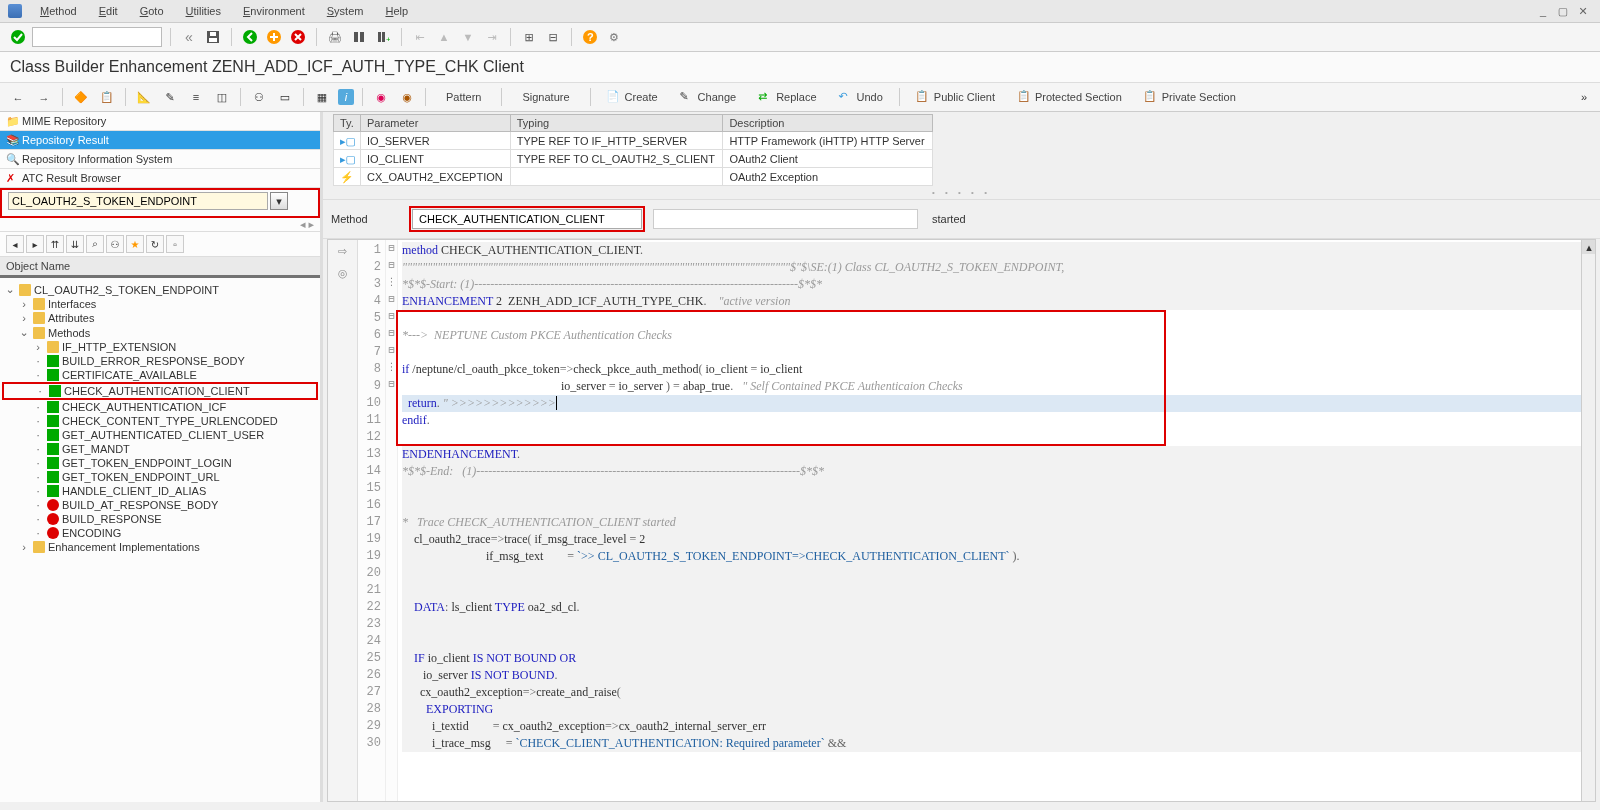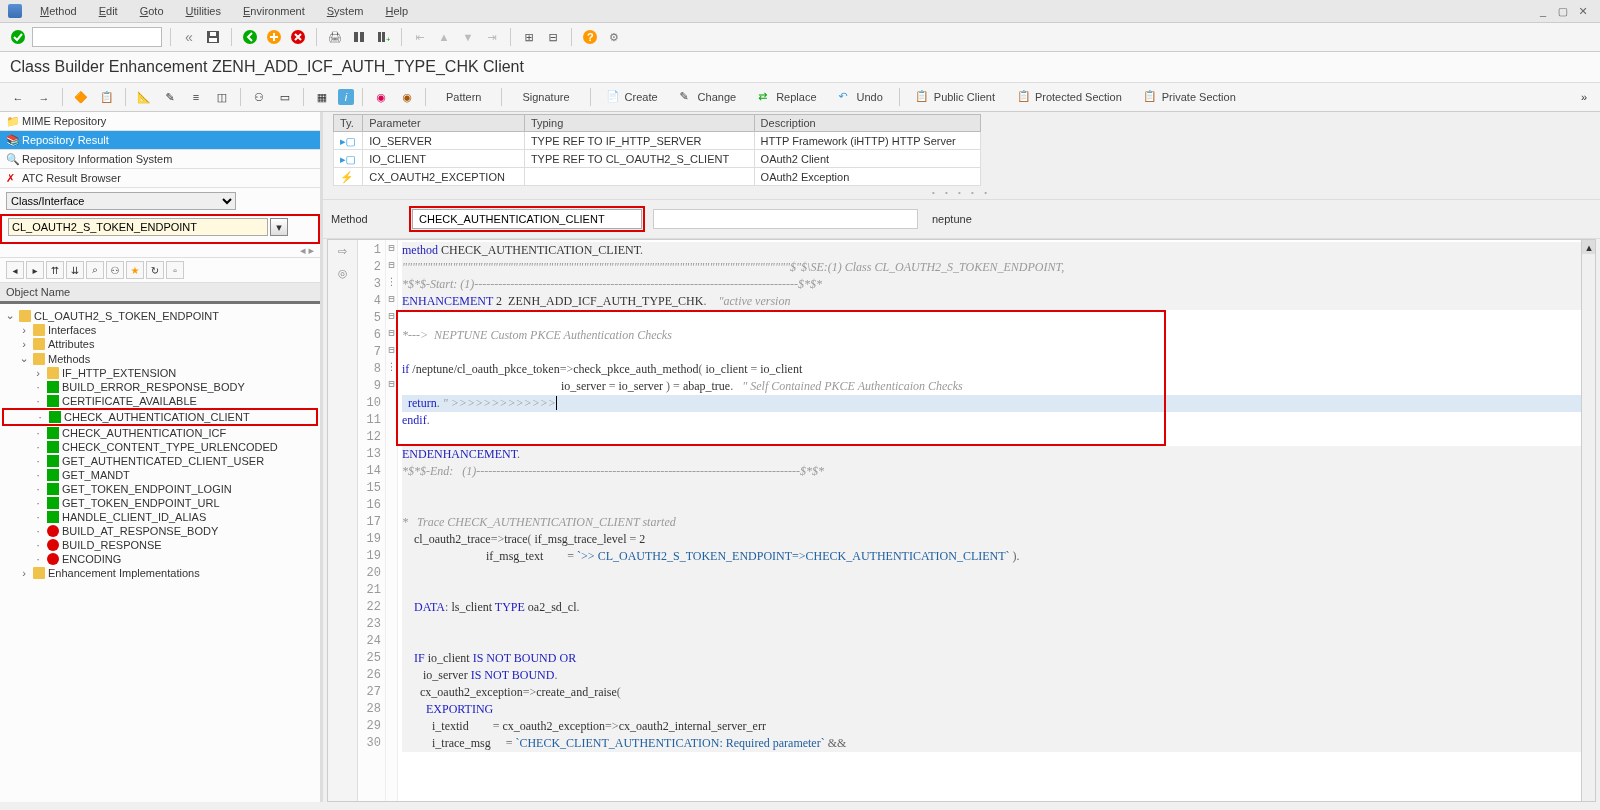--- a/index.html
+++ b/index.html
@@ -48,21 +48,21 @@
 .tree-row { display: flex; align-items: center; padding: 1px 0; cursor: pointer; white-space: nowrap; }
 .tree-row .exp-icon { width: 12px; text-align: center; color: #666; }
 .tree-row .node-icon { width: 12px; height: 12px; margin: 0 3px; display: inline-block; }
 .tree-row.highlighted { border: 2px solid #d00; }
 .folder-icon { background: #f0c14b; border-radius: 1px; }
 .green-sq { background: #0a0; }
 .red-circ { background: #d00; border-radius: 50%; }
 
 .rightpane { flex: 1; display: flex; flex-direction: column; overflow: hidden; }
 
-.param-table { width: 648px; border: 1px solid #bbb; margin: 2px 2px 0 10px; font-size: 11px; border-collapse: collapse; }
+.param-table { width: 600px; border: 1px solid #bbb; margin: 2px 2px 0 10px; font-size: 11px; border-collapse: collapse; }
 .param-table th { background: #e6e6e6; border: 1px solid #bbb; padding: 2px 6px; text-align: left; font-weight: normal; color: #444; }
 .param-table td { border: 1px solid #ddd; padding: 2px 6px; background: #fff; }
 .param-ico { width: 12px; height: 12px; display: inline-block; vertical-align: middle; }
 
 .method-row { display: flex; align-items: center; padding: 6px 8px; gap: 8px; background: #f0f0f0; border-top: 1px solid #ddd; border-bottom: 1px solid #ddd; }
 .method-row .lbl { width: 70px; }
 .method-row .method-box { border: 2px solid #d00; padding: 1px; }
 .method-row .method-box input { width: 230px; height: 20px; border: 1px solid #aaa; padding: 2px 6px; background: #fff; font-size: 11px; }
 .method-row .pad { width: 265px; height: 20px; border: 1px solid #ccc; background: #fff; }
 .method-row .status { padding: 2px 6px; }
@@ -246,23 +246,20 @@
       </div>
     <div class="nav-item">
         <span class="ni-ico">🔍</span>
         <span>Repository Information System</span>
       </div>
     <div class="nav-item">
         <span class="ni-ico" style="color:#d00;">✗</span>
         <span>ATC Result Browser</span>
       </div>
 
-    <div class="selector-row">
-      <select><option>Class/Interface</option></select>
-    </div>
     <div class="class-input-row">
       <input value="CL_OAUTH2_S_TOKEN_ENDPOINT" style="">
       <span class="dropdown-btn">▾</span>
     </div>
     <div style="text-align:right;padding:0 6px;color:#999;">◂ ▸</div>
 
     <div class="mini-tb">
       <span class="mb">◂</span>
       <span class="mb">▸</span>
       <span class="mb">⇈</span>
@@ -408,21 +405,21 @@
           </tr>
         </tbody>
     </table>
 
     <div class="split-dots">• • • • •</div>
 
     <div class="method-row">
       <span class="lbl">Method</span>
       <span class="method-box"><input value="CHECK_AUTHENTICATION_CLIENT" style=""></span>
       <span class="pad"></span>
-      <span class="status">neptune</span>
+      <span class="status">started</span>
     </div>
 
     <div class="code-area">
       <div class="left-gutter">
         <span class="g-btn">⇨</span>
         <span class="g-btn">◎</span>
       </div>
       <div class="line-numbers" id="ln">
           <div>1</div>
           <div>2</div>

